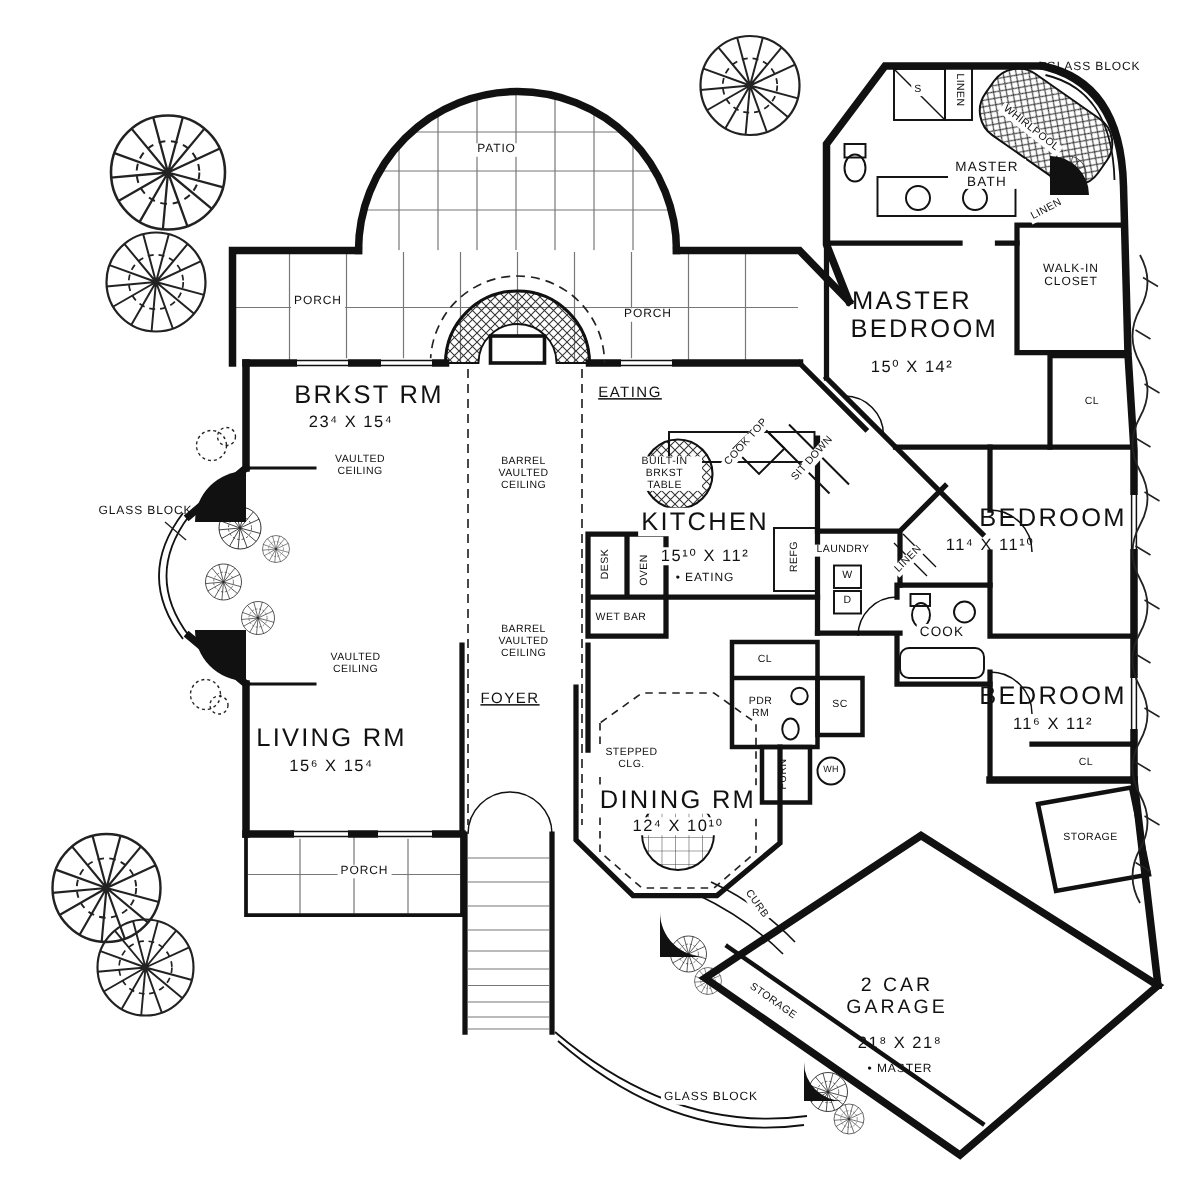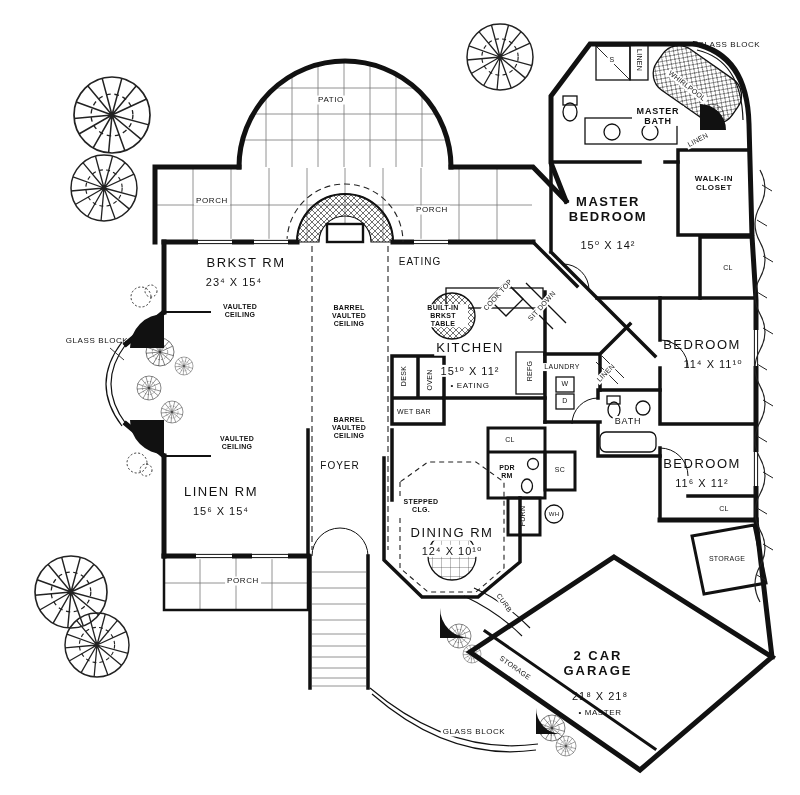--- a/index.html
+++ b/index.html
@@ -1,25 +1,25 @@
 <!DOCTYPE html>
 <html><head>
 <meta charset="utf-8">
 <style>
   html,body{margin:0;padding:0;background:#fff;}
   #plan{position:relative;width:800px;height:795px;background:#fff;overflow:hidden;
         font-family:"Liberation Sans","DejaVu Sans",sans-serif;color:#111;}
   #plan svg{position:absolute;left:0;top:0;}
   .lbl{position:absolute;transform:translate(-50%,-50%);white-space:nowrap;text-align:center;
        line-height:1.12;letter-spacing:.5px;color:#111;z-index:2;}
-  .wrap{white-space:normal;font-weight:bold;}
-  .room{font-size:13px;letter-spacing:1.5px;}
+  .wrap{white-space:normal;}
+  .room{font-size:17px;letter-spacing:1.5px;}
   .dims{font-size:11px;letter-spacing:1px;}
   .big{font-size:13px;letter-spacing:2px;}
-  .md{font-size:10px;letter-spacing:1px;}
+  .md{font-size:10px;letter-spacing:1px;text-decoration:underline;}
   .med{font-size:9px;letter-spacing:.8px;}
   .sm{font-size:8px;letter-spacing:.6px;}
   .tiny{font-size:7px;letter-spacing:.3px;}
   .xtiny{font-size:6px;letter-spacing:.2px;}
   .bg{background:#fff;padding:0 2px;}
 </style>
 </head>
 <body>
 
 <div id="plan">
@@ -202,41 +202,41 @@
 
 <div class="lbl room" style="left:246px;top:263px">BRKST RM</div>
 <div class="lbl dims" style="left:234px;top:282px">23⁴ X 15⁴</div>
 <div class="lbl md" style="left:420px;top:262px">EATING</div>
 
 <div class="lbl tiny wrap" style="left:240px;top:311px;width:52px">VAULTED CEILING</div>
 <div class="lbl tiny wrap bg" style="left:349px;top:316px;width:52px">BARREL VAULTED CEILING</div>
 <div class="lbl tiny wrap" style="left:237px;top:443px;width:52px">VAULTED CEILING</div>
 <div class="lbl tiny wrap bg" style="left:349px;top:428px;width:52px">BARREL VAULTED CEILING</div>
 
-<div class="lbl room" style="left:221px;top:492px">LINEN RM</div>
+<div class="lbl room" style="left:221px;top:492px">LIVING RM</div>
 <div class="lbl dims" style="left:221px;top:511px">15⁶ X 15⁴</div>
 <div class="lbl md" style="left:340px;top:466px">FOYER</div>
 
 <div class="lbl sm" style="left:97px;top:341px">GLASS BLOCK</div>
 <div class="lbl sm" style="left:729px;top:45px">GLASS BLOCK</div>
 <div class="lbl sm bg" style="left:474px;top:732px">GLASS BLOCK</div>
 
 <div class="lbl room wrap" style="left:608px;top:210px;width:82px">MASTER BEDROOM</div>
 <div class="lbl dims" style="left:608px;top:245px">15⁰ X 14²</div>
 
 <div class="lbl med wrap bg" style="left:658px;top:116px;width:48px">MASTER BATH</div>
 <div class="lbl tiny bg" style="left:687px;top:86px;transform:translate(-50%,-50%) rotate(38deg)">WHIRLPOOL</div>
 <div class="lbl tiny bg" style="left:639px;top:60px;transform:translate(-50%,-50%) rotate(90deg)">LINEN</div>
 <div class="lbl tiny bg" style="left:612px;top:60px">S</div>
 <div class="lbl tiny bg" style="left:698px;top:140px;transform:translate(-50%,-50%) rotate(-28deg)">LINEN</div>
 <div class="lbl sm wrap" style="left:714px;top:184px;width:56px">WALK-IN CLOSET</div>
 <div class="lbl tiny" style="left:728px;top:268px">CL</div>
 
 <div class="lbl room" style="left:702px;top:345px">BEDROOM</div>
-<div class="lbl dims" style="left:713px;top:364px">11⁴ X 11¹⁰</div>
+<div class="lbl dims" style="left:660px;top:364px">11⁴ X 11¹⁰</div>
 <div class="lbl room" style="left:702px;top:464px">BEDROOM</div>
 <div class="lbl dims" style="left:702px;top:483px">11⁶ X 11²</div>
 <div class="lbl tiny" style="left:724px;top:509px">CL</div>
 <div class="lbl tiny" style="left:727px;top:559px">STORAGE</div>
 
 <div class="lbl room bg" style="left:470px;top:348px">KITCHEN</div>
 <div class="lbl dims bg" style="left:470px;top:371px">15¹⁰ X 11²</div>
 <div class="lbl sm bg" style="left:470px;top:386px">• EATING</div>
 <div class="lbl tiny wrap bg" style="left:443px;top:316px;width:46px">BUILT-IN BRKST TABLE</div>
 <div class="lbl tiny bg" style="left:498px;top:295px;transform:translate(-50%,-50%) rotate(-48deg)">COOK TOP</div>
@@ -244,21 +244,21 @@
 
 <div class="lbl tiny" style="left:404px;top:376px;transform:translate(-50%,-50%) rotate(-90deg)">DESK</div>
 <div class="lbl tiny" style="left:430px;top:380px;transform:translate(-50%,-50%) rotate(-90deg)">OVEN</div>
 <div class="lbl tiny bg" style="left:414px;top:412px">WET BAR</div>
 <div class="lbl tiny bg" style="left:530px;top:371px;transform:translate(-50%,-50%) rotate(-90deg)">REFG</div>
 
 <div class="lbl tiny bg" style="left:562px;top:367px">LAUNDRY</div>
 <div class="lbl tiny" style="left:565px;top:384px">W</div>
 <div class="lbl tiny" style="left:565px;top:401px">D</div>
 <div class="lbl tiny bg" style="left:606px;top:373px;transform:translate(-50%,-50%) rotate(-45deg)">LINEN</div>
-<div class="lbl med bg" style="left:628px;top:421px">BATH</div>
+<div class="lbl med bg" style="left:628px;top:421px">COOK</div>
 
 <div class="lbl tiny" style="left:510px;top:440px">CL</div>
 <div class="lbl tiny wrap" style="left:507px;top:472px;width:26px">PDR RM</div>
 <div class="lbl tiny" style="left:560px;top:470px">SC</div>
 <div class="lbl tiny" style="left:523px;top:516px;transform:translate(-50%,-50%) rotate(-90deg)">FURN</div>
 <div class="lbl xtiny" style="left:554px;top:514px">WH</div>
 
 <div class="lbl tiny wrap bg" style="left:421px;top:506px;width:50px">STEPPED CLG.</div>
 <div class="lbl room bg" style="left:452px;top:533px">DINING RM</div>
 <div class="lbl dims bg" style="left:452px;top:551px">12⁴ X 10¹⁰</div>

